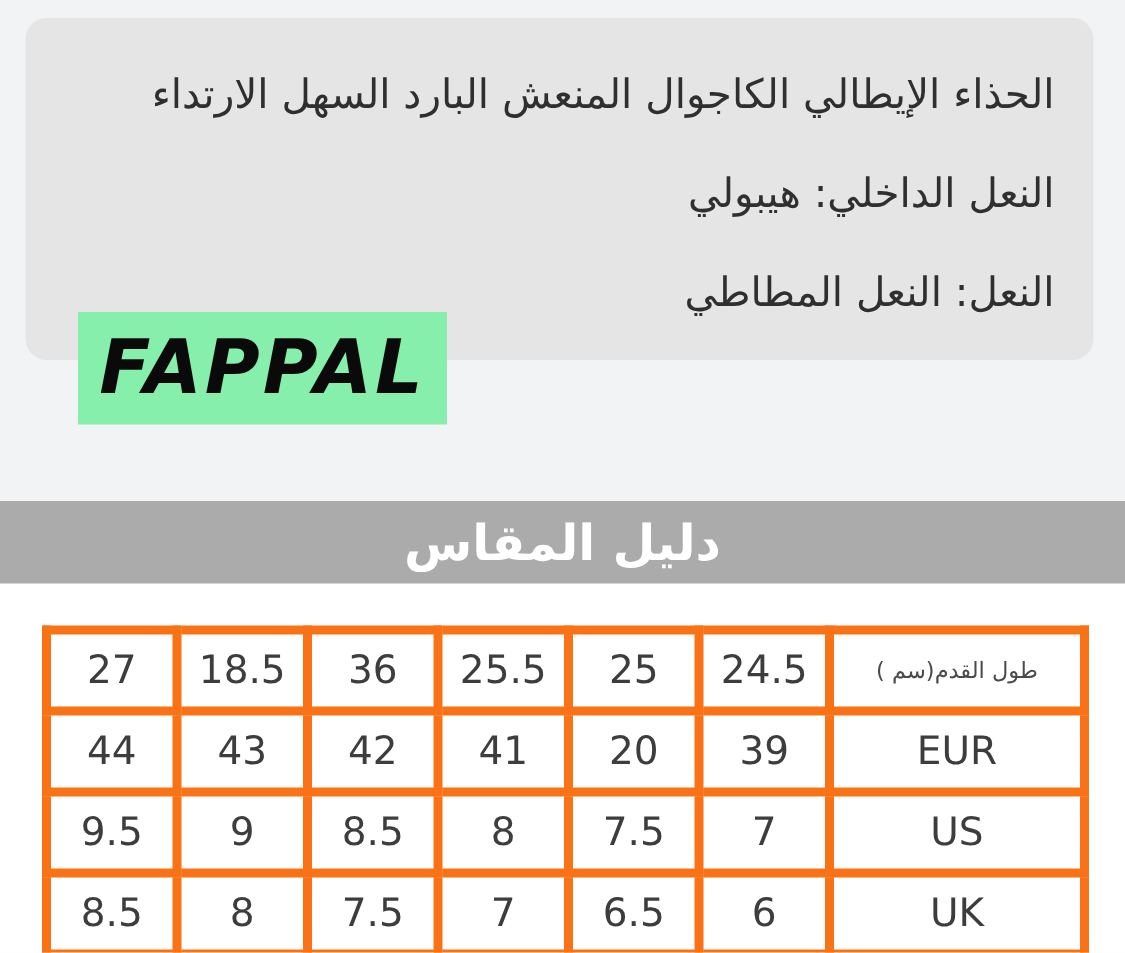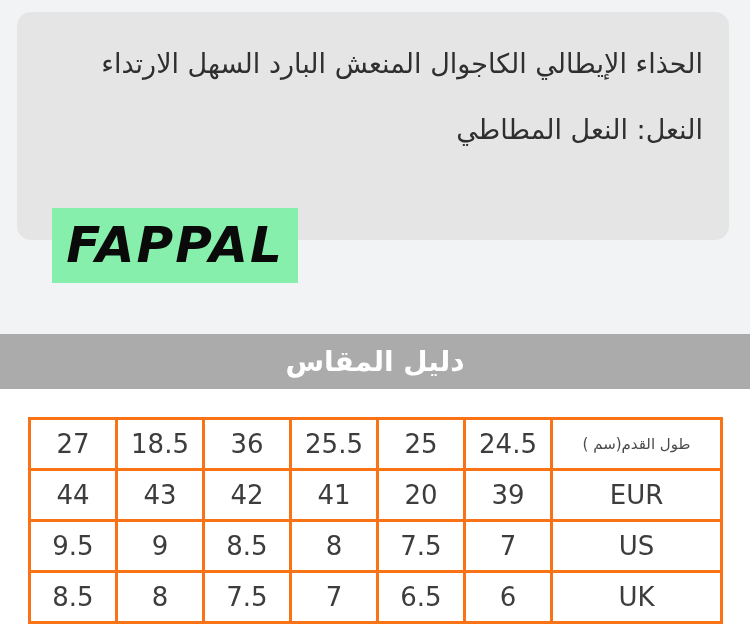--- a/index.html
+++ b/index.html
@@ -55,37 +55,37 @@
   }
   .size-banner {
     width: 750px;
     height: 55px;
     background: #ababab;
     text-align: center;
     line-height: 55px;
   }
   .size-banner-title {
     color: #ffffff;
-    font-size: 28px;
+    font-size: 33px;
     font-weight: bold;
     direction: rtl;
   }
   .table-section {
     width: 750px;
     background: #ffffff;
   }
   table.size-table {
     margin: 28px 0 0 28px;
     border-collapse: collapse;
     table-layout: fixed;
     width: 692px;
     border: 2px solid #4a4a4a;
   }
   table.size-table td {
-    border: 3px solid #f97316;
+    border: 6px solid #f97316;
     height: 48px;
     text-align: center;
     vertical-align: middle;
     font-size: 26px;
     color: #3d3d3d;
     padding: 0;
   }
   td.label-cell {
     font-size: 25px;
     direction: rtl;
@@ -96,20 +96,21 @@
   }
   col.num-col   { width: 87px; }
   col.label-col { width: 170px; }
 </style>
 </head>
 <body>
 
 <div class="top-section">
   <div class="desc-card">
     <div class="desc-line">الحذاء الإيطالي الكاجوال المنعش البارد السهل الارتداء</div>
+    <div class="desc-line">النعل الداخلي: هيبولي</div>
     <div class="desc-line">النعل: النعل المطاطي</div>
     <div class="brand-badge">FAPPAL</div>
   </div>
 </div>
 
 <div class="size-banner">
   <span class="size-banner-title">دليل المقاس</span>
 </div>
 
 <div class="table-section">

